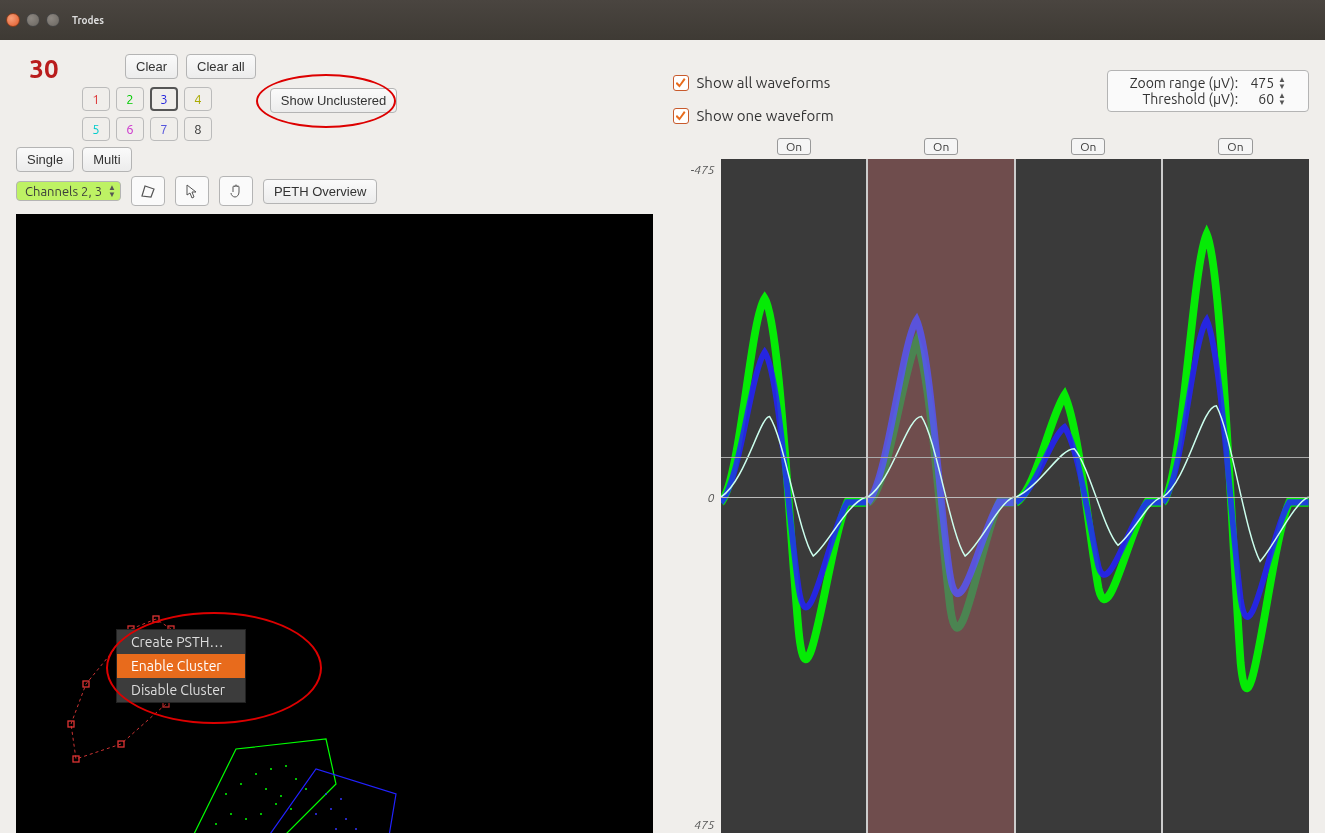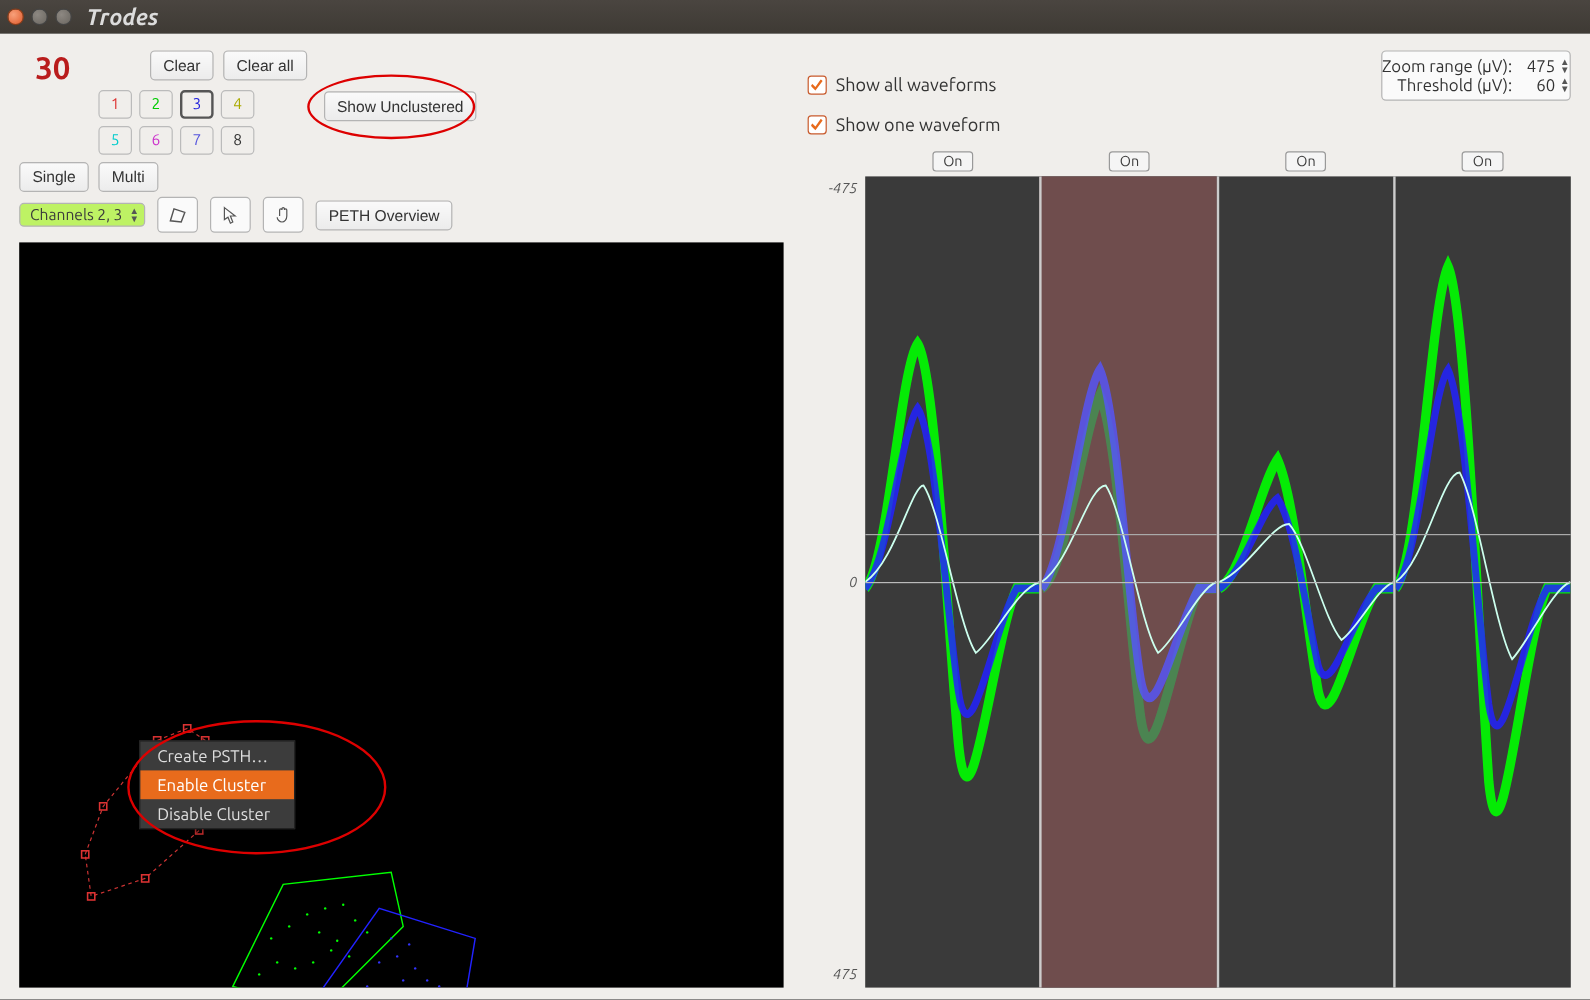--- a/index.html
+++ b/index.html
@@ -1,17 +1,17 @@
 <!DOCTYPE html>
 <html><head>
 <meta charset="utf-8">
 <style>
   * { box-sizing: border-box; margin: 0; padding: 0; }
   body { font-family: "Ubuntu", "Segoe UI", sans-serif; font-size: 13px; color: #3c3c3c; background: #000; width: 1325px; height: 833px; overflow: hidden; }
-  .titlebar { height: 28px; background: linear-gradient(#4a4540, #3e3a34); display: flex; align-items: center; padding: 0 6px; color: #dcdcdc; font-size: 19px; font-weight: bold; font-style: italic; }
+  .titlebar { height: 40px; background: linear-gradient(#4a4540, #3e3a34); display: flex; align-items: center; padding: 0 6px; color: #dcdcdc; font-size: 10px; font-weight: bold; }
   .titlebar .dot { width: 14px; height: 14px; border-radius: 50%; margin-right: 6px; display: inline-block; }
   .dot.close { background: radial-gradient(circle at 35% 35%, #f7a07a, #e05a2b); border:1px solid #8a3d1a; }
   .dot.min   { background: radial-gradient(circle at 35% 35%, #8d8882, #6a6660); border:1px solid #444; }
   .dot.max   { background: radial-gradient(circle at 35% 35%, #8d8882, #6a6660); border:1px solid #444; }
   .titlebar .title { margin-left: 6px; }
   .app { display: flex; width: 100%; height: 805px; background: #f0eeeb; }
   .left-pane { width: 50%; padding: 14px 10px 10px 16px; display:flex; flex-direction:column; position:relative; }
   .right-pane { width: 50%; padding: 14px 16px 10px 10px; display:flex; flex-direction:column; position:relative; }
   .top-row { display:flex; align-items:flex-start; gap:10px; margin-bottom:8px; }
   .ntrode-num { font-size: 26px; font-weight: 700; width: 56px; text-align: center; color:#b91c1c; }
@@ -24,21 +24,21 @@
   .spinner-arrows { display:flex; flex-direction:column; font-size:8px; line-height:7px; color:#555; }
   .tool-btn { width:34px; height:30px; border:1px solid #b4b4b4; border-radius:4px; background:#fafafa; display:flex; align-items:center; justify-content:center; cursor:pointer; }
   .scatter-area { flex:1; background:#000; position:relative; overflow:hidden; }
   .context-menu { position:absolute; background:#3c3c3c; color:#ddd; font-size:14px; border:1px solid #222; box-shadow:0 2px 6px rgba(0,0,0,.5); }
   .context-menu .mi { padding:4px 20px 4px 14px; white-space:nowrap; cursor:pointer; }
   .context-menu .mi.hl { background:#e86b1c; color:#fff; }
   .ring { position:absolute; border:2px solid #d00; border-radius:50%; pointer-events:none; }
   .check-row { display:flex; align-items:center; gap:8px; margin:6px 0 10px 0; font-size:15px; color:#333; }
   .checkbox { width:16px; height:16px; border:1px solid #c85a2c; border-radius:3px; background:#fff; position:relative; flex-shrink:0; }
   .checkbox.checked::after { content:""; position:absolute; left:2px; top:2px; width:10px; height:10px; background:#e86b1c; clip-path: polygon(15% 45%, 0 60%, 40% 100%, 100% 20%, 85% 5%, 40% 70%); }
-  .param-box { position:absolute; top:14px; right:16px; border:1px solid #b4b4b4; border-radius:4px; background:#fafafa; padding:4px 0; font-size:14px; color:#333; }
+  .param-box { position:absolute; top:30px; right:16px; border:1px solid #b4b4b4; border-radius:4px; background:#fafafa; padding:4px 22px; font-size:14px; color:#333; }
   .param-row { display:flex; align-items:center; justify-content:flex-end; gap:8px; }
   .spinbox { display:flex; align-items:center; gap:4px; }
   .spin-val { min-width:28px; text-align:right; }
   .on-row { display:flex; justify-content:space-around; margin:4px 0 4px 48px; }
   .on-btn { border:1px solid #999; border-radius:3px; padding:1px 8px; font-size:12px; background:#f5f5f5; cursor:pointer; }
   .wave-wrap { display:flex; flex:1; }
   .y-labels { width:48px; display:flex; flex-direction:column; justify-content:space-between; align-items:flex-end; padding:4px 6px 4px 0; font-size:12px; color:#555;font-style:italic; }
   .wave-area { flex:1; background:#3a3a3a; display:flex; position:relative; }
   .wave-col { flex:1; border-left:2px solid #ccc; position:relative; overflow:hidden; }
   .wave-col:first-child{ border-left:none; }

